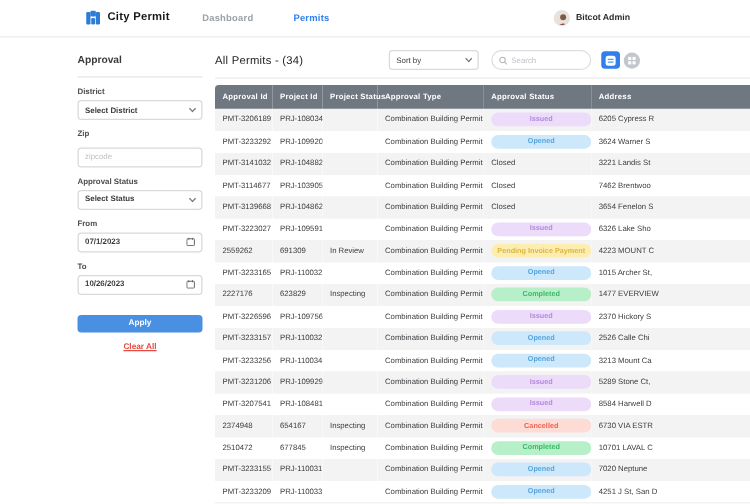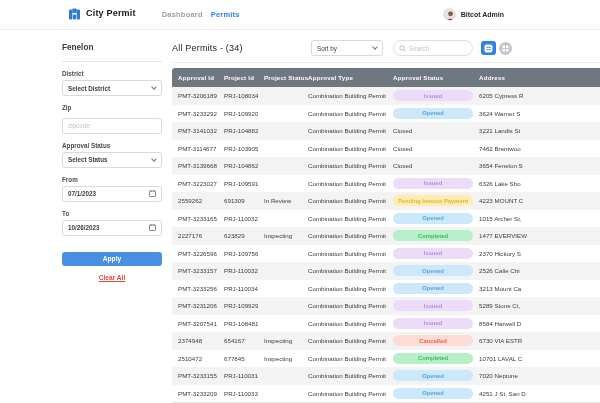--- a/index.html
+++ b/index.html
@@ -8,21 +8,21 @@
     position:relative; width:600px; height:403px; background:#fff;
     font-family:"Liberation Sans", sans-serif; overflow:hidden; color:#333;
   }
   
   .topbar {
     height:30px; display:flex; align-items:center; padding-left:68px;
     border-bottom:1px solid #ececec; background:#fff;
   }
   .brand { display:flex; align-items:flex-start; gap:5px; cursor:pointer; }
   .brand-name { font-size:9px; font-weight:bold; color:#17181a; letter-spacing:.2px; }
-  .nav { display:flex; gap:8px; margin-left:26px; }
+  .nav { display:flex; gap:32px; margin-left:26px; }
   .nav a { font-size:7.5px; font-weight:bold; text-decoration:none; color:#9aa0a6; letter-spacing:.2px; }
   .user { margin-left:auto; margin-right:96px; display:flex; align-items:center; gap:5px; cursor:pointer; }
   .user-name { font-size:7px; font-weight:bold; color:#2b2b2e; }
   .avatar { width:13px; height:13px; border-radius:50%; overflow:hidden; background:#e9e2da; border:1px solid #e2e2e2; }
   
   .body { display:flex; padding-left:62px; height:373px; }
   .sidebar { width:100px; padding-top:13px; flex:none; }
   .sb-title { font-size:8.2px; font-weight:bold; color:#3a3a3d; margin-bottom:9px; }
   .sb-divider { border-top:1px solid #e6e6e6; margin-bottom:4px; }
   .sb-label { font-size:6.3px; font-weight:bold; color:#4c4c50; margin:8px 0 3px; }
@@ -116,21 +116,21 @@
           <path d="M1.5 13 Q6.5 6.5 11.5 13 Z" fill="#8c2f2f"></path>
         </svg>
       </span>
       <span class="user-name">Bitcot Admin</span>
     </div>
   </div>
 
   <div class="body">
 
     <div class="sidebar">
-      <div class="sb-title">Fenelon</div>
+      <div class="sb-title">Approval</div>
       <div class="sb-divider"></div>
 
       <div class="sb-label">District</div>
       <div class="control">
         <span class="val">Select District</span>
         <span class="chev"></span>
       </div>
 
       <div class="sb-label">Zip</div>
       <input class="text-input" type="text" placeholder="zipcode" style="">

